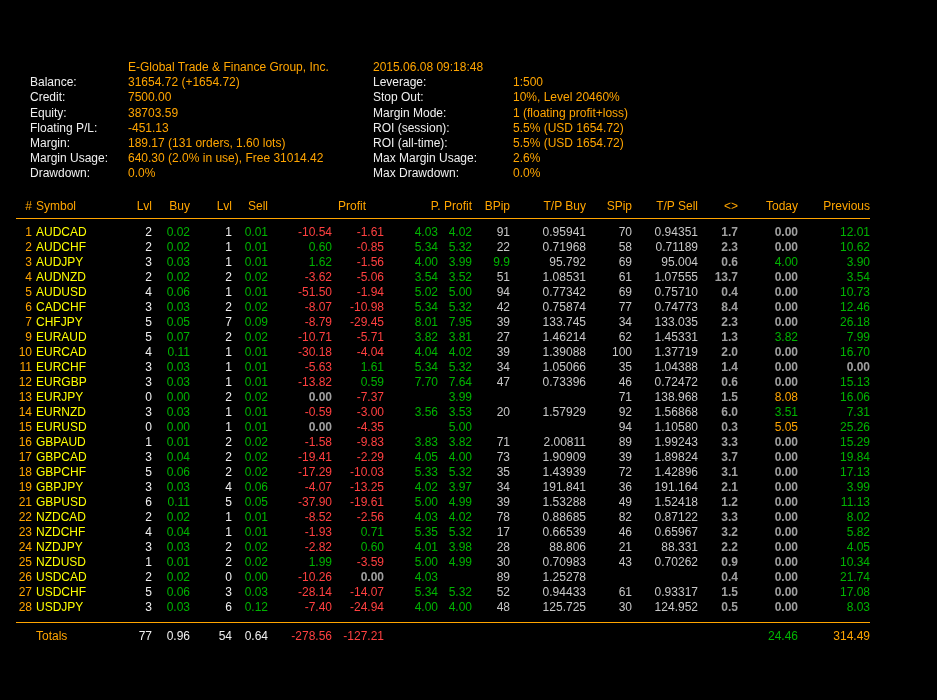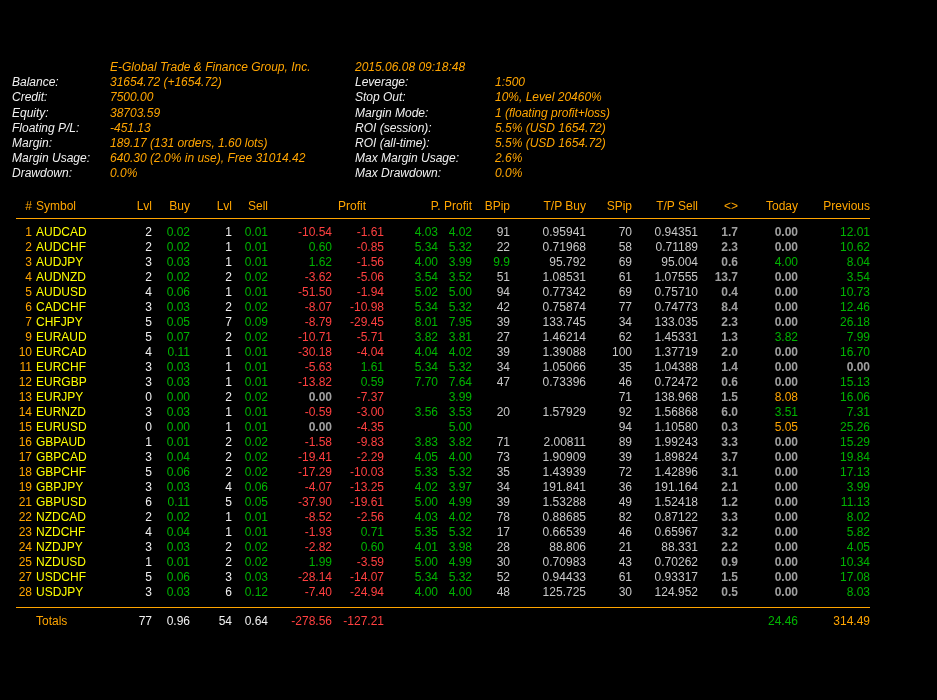--- a/index.html
+++ b/index.html
@@ -1,21 +1,21 @@
 <!DOCTYPE html>
 <html style="--background: #000000; --orange: #FFA500; --yellow: #FFFF00; --white: #F0F0F0; --green: #00B400; --red: #FF4040; --silver: #C8C8C8; --dim: #A0A0A0;"><head>
 <meta charset="utf-8">
 <style>
   * { margin:0; padding:0; box-sizing:border-box; }
   html, body { width:937px; height:700px; background:#000; }
   body { font-family:"Liberation Sans", sans-serif; font-size:12px; position:relative; overflow:hidden; }
   .screen { position:absolute; inset:0; background:var(--background,#000); }
 
-  .info { position:absolute; top:60px; left:12px; display:grid;
-          grid-template-columns:98px 245px 140px 310px; line-height:15.2px;font-style:italic; }
+  .info { position:absolute; top:60px; left:30px; display:grid;
+          grid-template-columns:98px 245px 140px 310px; line-height:15.2px; }
   .info > div { white-space:nowrap; }
 
   .tbl { position:absolute; top:199px; left:16px; border-collapse:collapse; table-layout:fixed; }
   .tbl th { font-weight:normal; color:var(--orange); text-align:right; padding:0 0 4px 0;
             border-bottom:1px solid var(--orange); white-space:nowrap; line-height:15px; }
   .tbl th.al, .tbl td.al { text-align:left; padding-left:4px; }
   .tbl th.pr { padding-right:18px; }
   .tbl td { text-align:right; height:15px; line-height:15px; padding:0; white-space:nowrap; overflow:hidden; }
   .tbl tbody tr:first-child td { padding-top:6px; height:21px; }
   .tbl tbody tr:last-child td { padding-bottom:7px; height:22px; }
@@ -158,21 +158,21 @@
           <td class="c-green">1.62</td>
           <td class="c-red">-1.56</td>
           <td class="c-green">4.00</td>
           <td class="c-green">3.99</td>
           <td class="c-green">9.9</td>
           <td class="c-silver">95.792</td>
           <td class="c-silver">69</td>
           <td class="c-silver">95.004</td>
           <td class="c-dim">0.6</td>
           <td class="c-green">4.00</td>
-          <td class="c-green">8.04</td>
+          <td class="c-green">3.90</td>
         </tr>
         <tr>
           <td class="c-orange">4</td>
           <td class="c-yellow al">AUDNZD</td>
           <td class="c-white">2</td>
           <td class="c-green">0.02</td>
           <td class="c-white">2</td>
           <td class="c-green">0.02</td>
           <td class="c-red">-3.62</td>
           <td class="c-red">-5.06</td>
@@ -541,20 +541,39 @@
           <td class="c-green">4.99</td>
           <td class="c-silver">30</td>
           <td class="c-silver">0.70983</td>
           <td class="c-silver">43</td>
           <td class="c-silver">0.70262</td>
           <td class="c-dim">0.9</td>
           <td class="c-dim">0.00</td>
           <td class="c-green">10.34</td>
         </tr>
         <tr>
+          <td class="c-orange">26</td>
+          <td class="c-yellow al">USDCAD</td>
+          <td class="c-white">2</td>
+          <td class="c-green">0.02</td>
+          <td class="c-white">0</td>
+          <td class="c-green">0.00</td>
+          <td class="c-red">-10.26</td>
+          <td class="c-dim">0.00</td>
+          <td class="c-green">4.03</td>
+          <td class=""></td>
+          <td class="c-silver">89</td>
+          <td class="c-silver">1.25278</td>
+          <td class=""></td>
+          <td class=""></td>
+          <td class="c-dim">0.4</td>
+          <td class="c-dim">0.00</td>
+          <td class="c-green">21.74</td>
+        </tr>
+        <tr>
           <td class="c-orange">27</td>
           <td class="c-yellow al">USDCHF</td>
           <td class="c-white">5</td>
           <td class="c-green">0.06</td>
           <td class="c-white">3</td>
           <td class="c-green">0.03</td>
           <td class="c-red">-28.14</td>
           <td class="c-red">-14.07</td>
           <td class="c-green">5.34</td>
           <td class="c-green">5.32</td>

